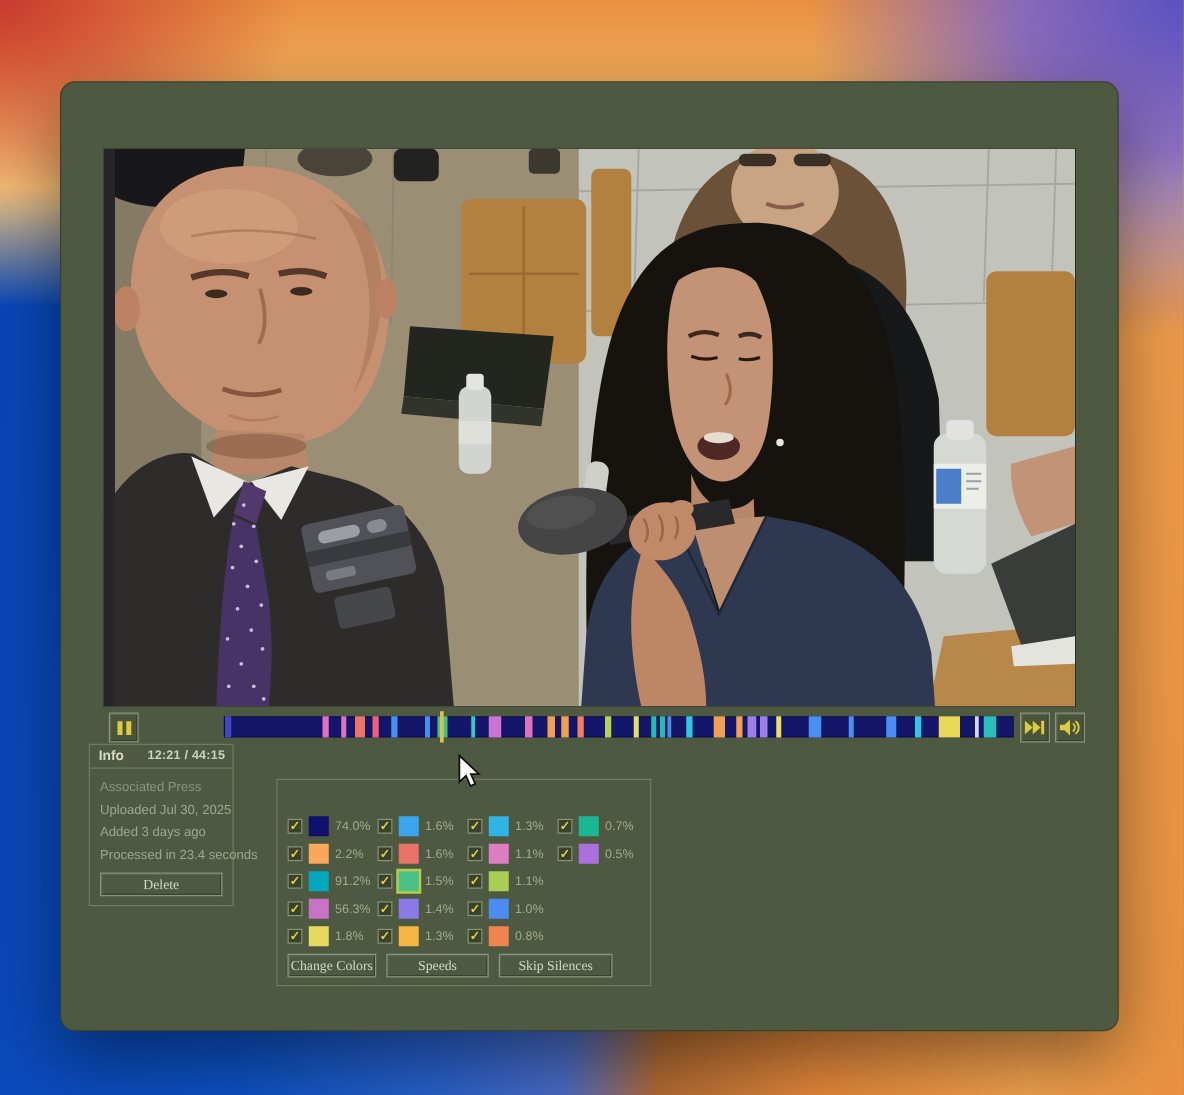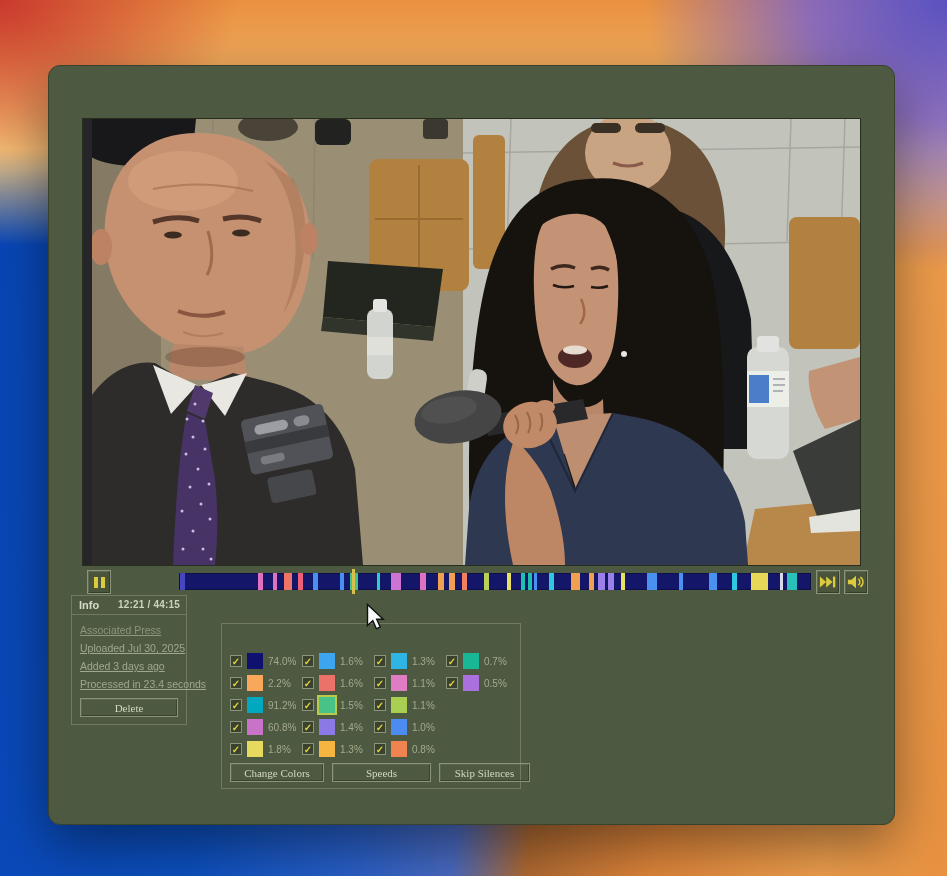--- a/index.html
+++ b/index.html
@@ -56,21 +56,21 @@
   .playhead{position:absolute;top:-4px;height:25px;width:3px;margin-left:-1px;}
   .ctl.skip{left:767px;top:504px;}
   .ctl.vol{left:795px;top:504px;}
   
   .panel{position:absolute;border:1px solid #6f7a5e;}
   .phead{
     height:19px;line-height:18px;padding:0 7px;border-bottom:1px solid #6f7a5e;
     font-size:11px;font-weight:bold;color:#d6dac8;
   }
   .info-panel{left:22px;top:529px;width:116px;height:130px;}
-  .iline{margin:6px 8px 0;font-size:10.5px;color:#9fa78e;white-space:nowrap;text-decoration:underline;}
+  .iline{margin:6px 8px 0;font-size:10.5px;color:#9fa78e;white-space:nowrap;}
   .iline.first{margin-top:9px;color:#8d957c;}
   .gbtn{
     background:transparent;border:1px solid #8a947a;color:#d2d6c2;
     font-size:11px;font-family:Liberation Serif, serif;height:19px;padding:0;
     box-shadow:inset -1px -1px 0 rgba(20,25,12,.35), inset 1px 1px 0 rgba(255,255,255,.08);
   }
   .delete{position:absolute;left:8px;right:8px;bottom:7px;}
   .speakers-panel{left:172px;top:557px;width:300px;height:166px;}
   .sgrid{
     position:absolute;left:8px;top:26px;
@@ -80,21 +80,21 @@
   }
   .sp{display:flex;align-items:center;gap:5px;}
   .cb{
     width:12px;height:12px;background:#38422c;border:1px solid #8a947a;
     color:#e6d13e;font-size:10px;line-height:11px;text-align:center;font-weight:bold;
   }
   .sw{width:16px;height:16px;}
   .sw.hl{box-shadow:0 0 0 2px #b9c94b;}
   .pct{font-size:10px;color:#a4a98d;}
   .srow{position:absolute;left:8px;bottom:6px;display:flex;gap:8px;}
-  .b1{width:94px}.b2{width:99px}.b3{width:91px}
+  .b1{width:71px}.b2{width:82px}.b3{width:91px}
   
   .cursor{position:absolute;left:366px;top:603px;width:20px;height:29px;z-index:60;}
 </style>
 </head>
 <body>
 
 <div class="wallpaper"></div>
 
 <div class="window">
 
@@ -332,21 +332,21 @@
           <span class="pct">2.2%</span>
         </div>
         <div class="sp">
           <div class="cb">✓</div>
           <div class="sw" style="background: rgb(0, 169, 192);"></div>
           <span class="pct">91.2%</span>
         </div>
         <div class="sp">
           <div class="cb">✓</div>
           <div class="sw" style="background: rgb(200, 115, 200);"></div>
-          <span class="pct">60.8%</span>
+          <span class="pct">56.3%</span>
         </div>
         <div class="sp">
           <div class="cb">✓</div>
           <div class="sw" style="background: rgb(229, 217, 94);"></div>
           <span class="pct">1.8%</span>
         </div>
         <div class="sp">
           <div class="cb">✓</div>
           <div class="sw" style="background: rgb(60, 165, 240);"></div>
           <span class="pct">1.6%</span>

